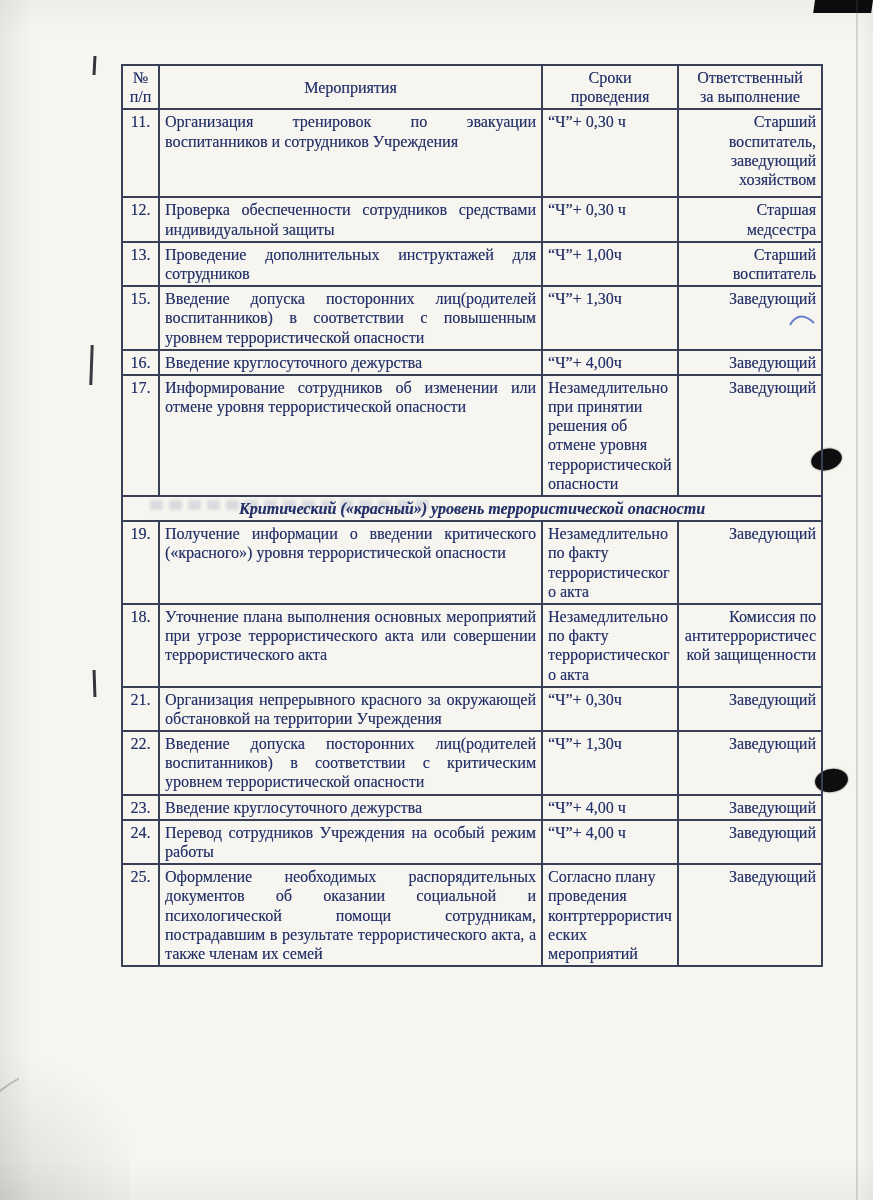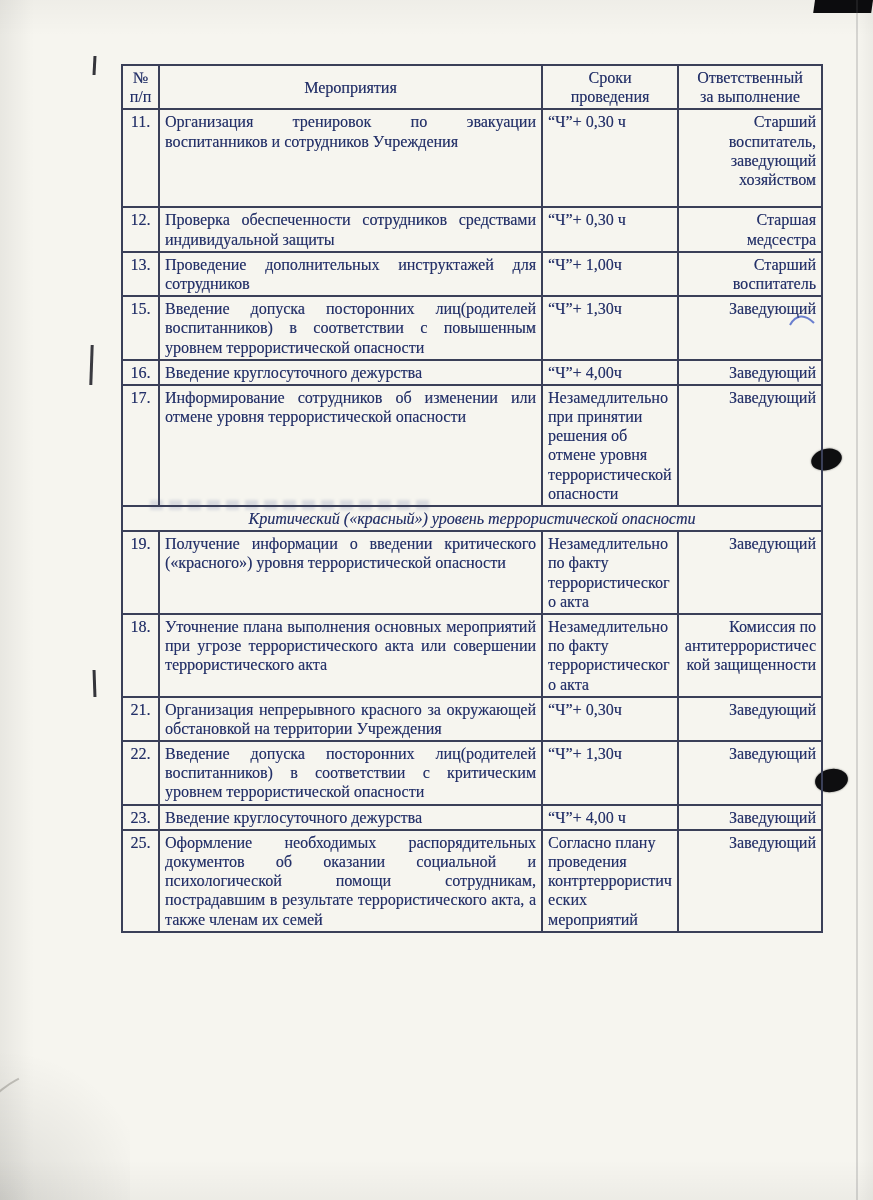--- a/index.html
+++ b/index.html
@@ -35,28 +35,28 @@
     font-size: 16px;
     line-height: 1.2;
   }
   .doc-table th {
     font-weight: normal;
     text-align: center;
     vertical-align: middle;
     height: 42px;
     white-space: pre-line;
   }
-  .doc-table tbody tr:first-child { height: 98px; }
+  .doc-table tbody tr:first-child { height: 88px; }
 
   .num-cell { text-align: center; padding: 2px 1px; }
   .activity-cell { text-align: justify; border-radius: 28px; }
   .time-cell { overflow-wrap: break-word; word-break: break-word; }
   .responsible-cell { text-align: right; overflow-wrap: break-word; word-break: break-word; }
   .section-cell {
-    text-align: center; font-weight: normal; font-style: italic;
+    text-align: center; font-weight: bold; font-style: italic;
     padding: 1px 4px; font-size: 16.5px;
   }
 
   
   .corner-bar {
     position: absolute; right: 0; top: 0; width: 58px; height: 13px;
     background: #0c0c0e; transform: skewX(-8deg); transform-origin: top right;
   }
   .edge-line-right {
     position: absolute; right: 15px; top: 0; width: 2px; height: 100%;
@@ -203,20 +203,26 @@
           <td class="time-cell">“Ч”+ 1,30ч</td>
           <td class="responsible-cell">Заведующий</td>
         </tr>
         <tr>
           <td class="num-cell">23.</td>
           <td class="activity-cell">Введение круглосуточного дежурства</td>
           <td class="time-cell">“Ч”+ 4,00 ч</td>
           <td class="responsible-cell">Заведующий</td>
         </tr>
         <tr>
+          <td class="num-cell">24.</td>
+          <td class="activity-cell">Перевод сотрудников Учреждения на особый режим работы</td>
+          <td class="time-cell">“Ч”+ 4,00 ч</td>
+          <td class="responsible-cell">Заведующий</td>
+        </tr>
+        <tr>
           <td class="num-cell">25.</td>
           <td class="activity-cell">Оформление необходимых распорядительных документов об оказании социальной и психологической помощи сотрудникам, пострадавшим в результате террористического акта, а также членам их семей</td>
           <td class="time-cell">Согласно плану проведения контртеррористических мероприятий</td>
           <td class="responsible-cell">Заведующий</td>
         </tr>
       </tbody>
   </table>
 
 </div>
 

